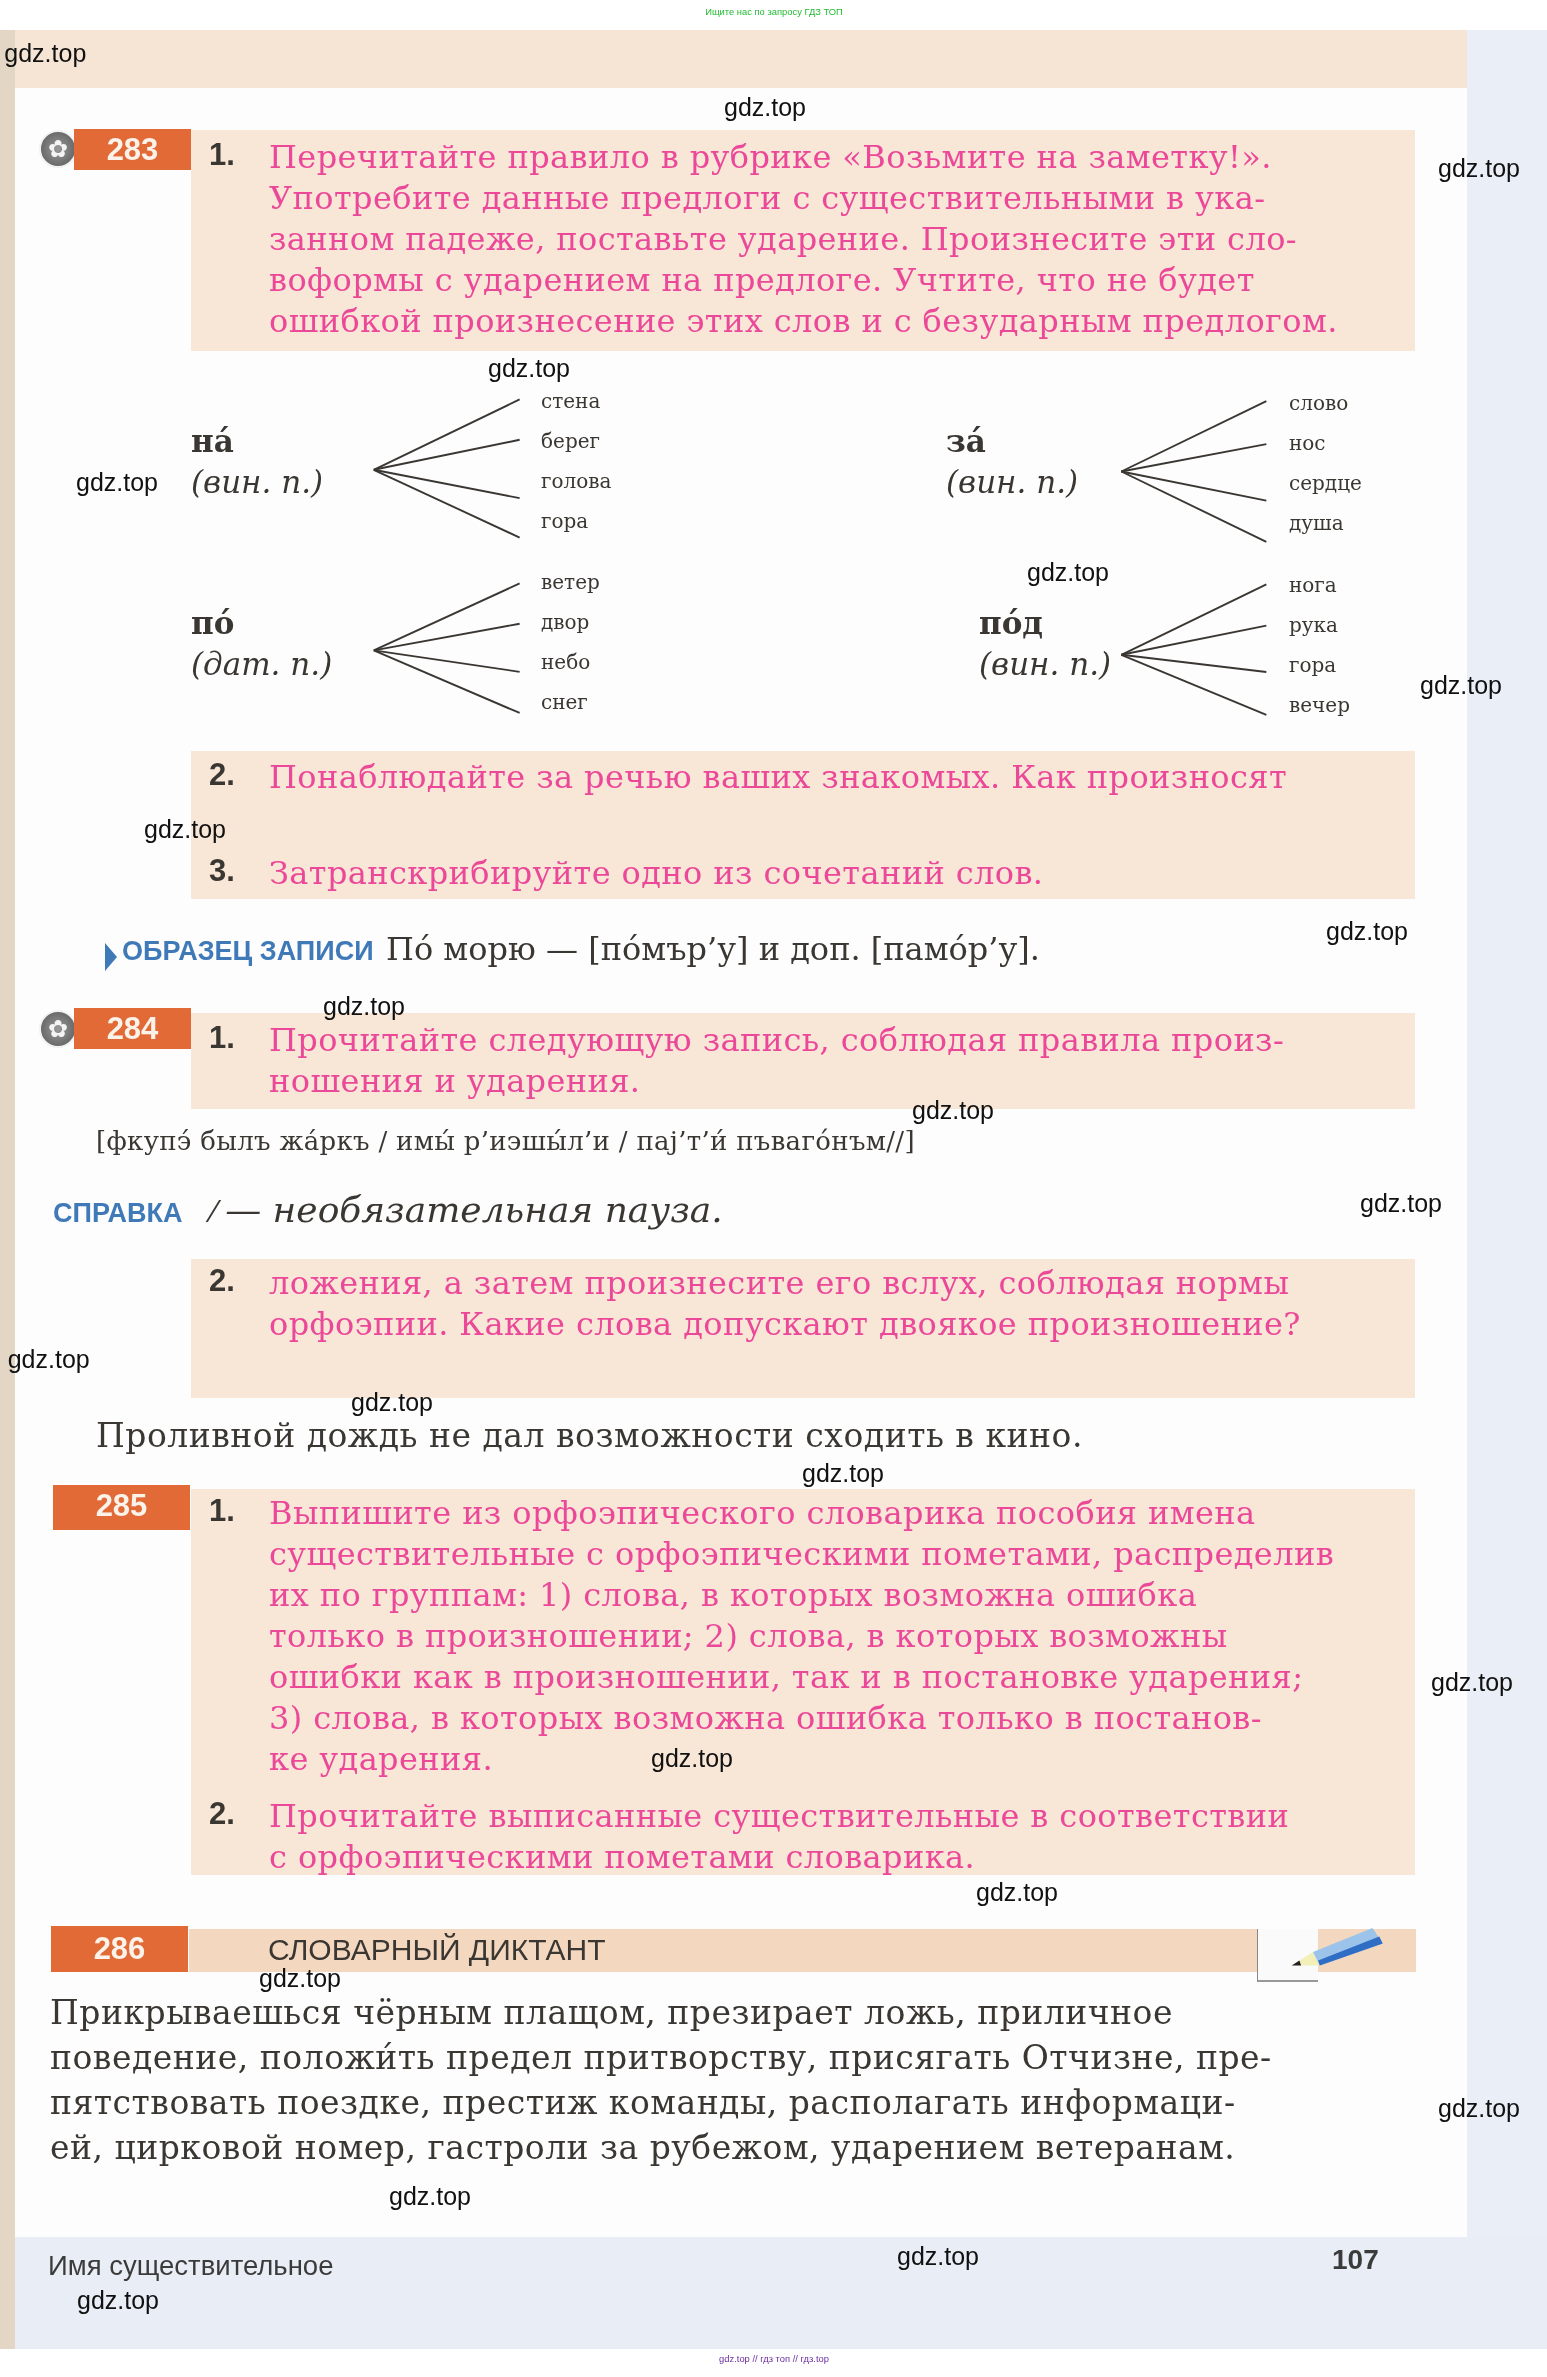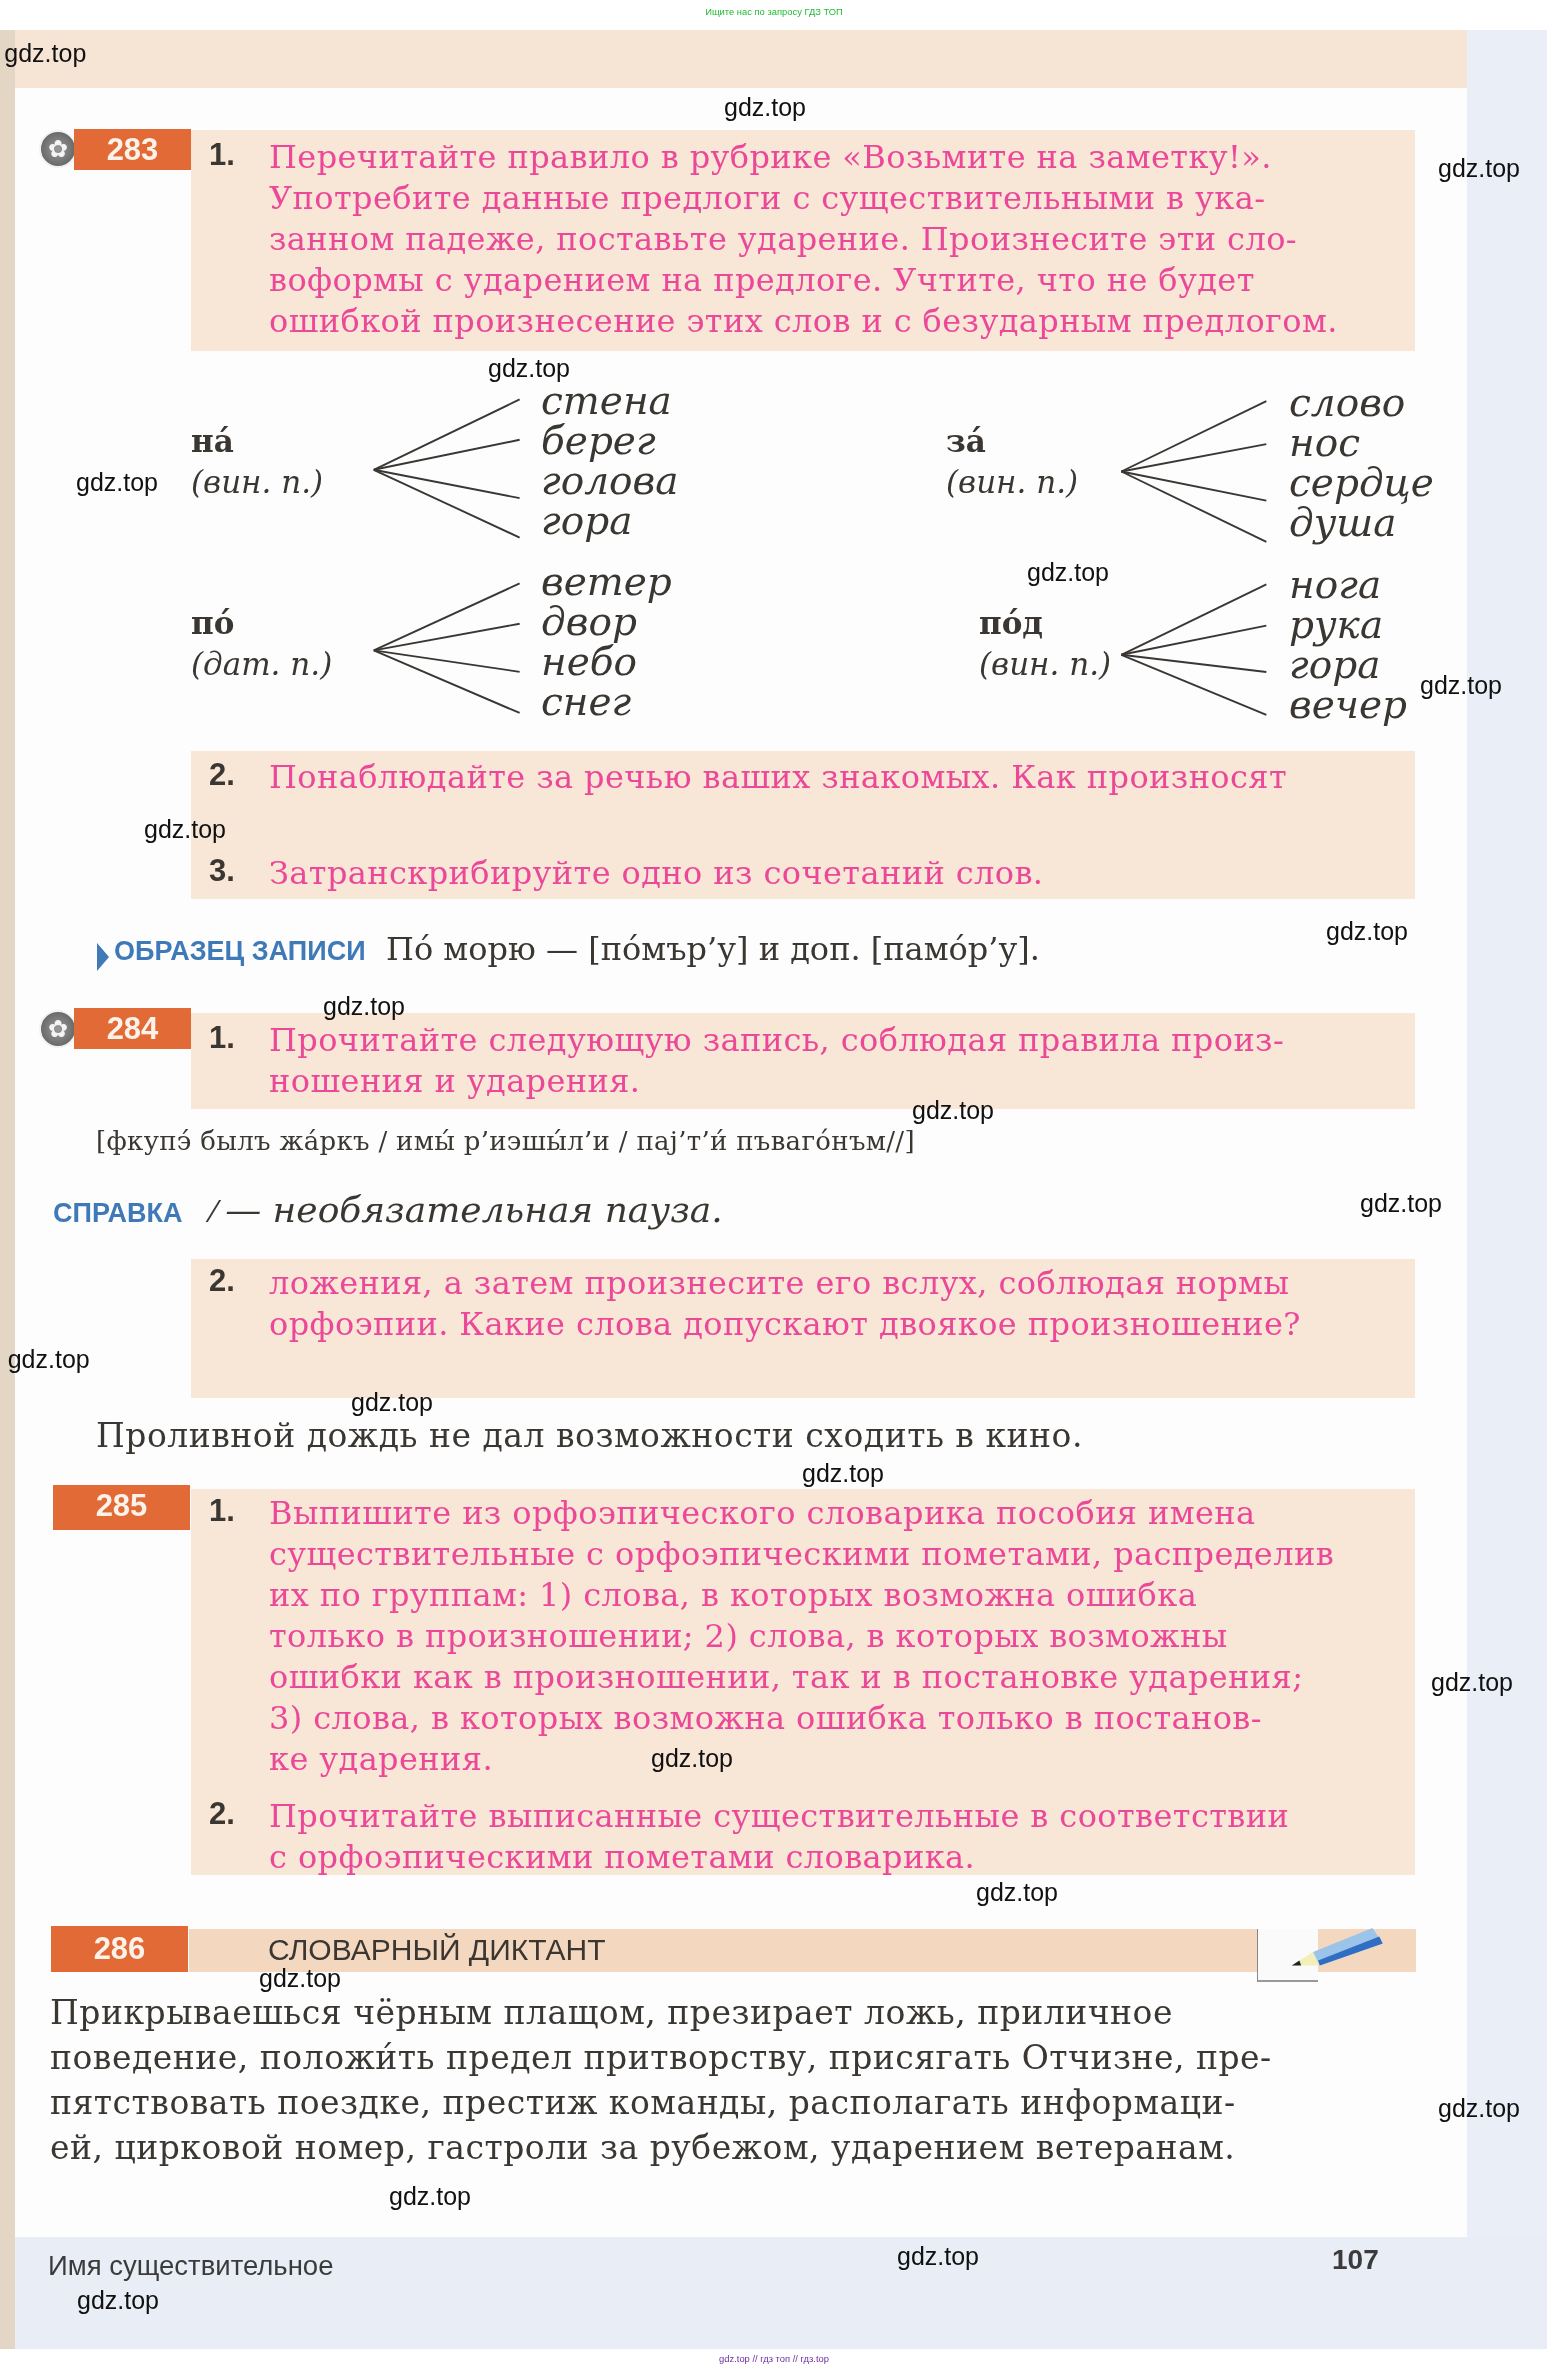--- a/index.html
+++ b/index.html
@@ -18,21 +18,21 @@
   .badge-circle { width:38px; height:38px; border-radius:50%; background:radial-gradient(circle,#9a9a9a 0%,#6a6a6a 70%,#555 100%); border:2.6px solid #f2f2f2; box-sizing:border-box; }
   .flower { position:absolute; left:50%; top:50%; transform:translate(-50%,-50%); color:#f4f4f4; font-size:24px; line-height:24px; }
 
   .task-text { font-size:32px; line-height:41px; letter-spacing:0.4px; color:#ec4899; }
   .num { font-family:"Liberation Sans", sans-serif; font-weight:bold; font-size:31px; color:#3a3632; position:absolute; }
   .justify { text-align:justify; text-align-last:left; }
 
   .prep { font-size:31px; line-height:41px; }
   .prep b { font-weight:bold; }
   .case { font-style:italic; }
-  .word { font-size:39px; line-height:40px;font-style:italic; }
+  .word { font-size:20px; line-height:40px; }
 
   .blue-label { font-family:"Liberation Sans", sans-serif; font-weight:bold; color:#3f79b8; font-size:27px; }
   .wm { font-family:"Liberation Sans", sans-serif; font-size:25px; color:#111; white-space:nowrap; }
   .body-text { font-size:33px; line-height:45px; letter-spacing:0.5px; }
   .footer-title { font-family:"Liberation Sans", sans-serif; font-size:27.5px; color:#3b3b3b; }
   .page-num { font-family:"Liberation Sans", sans-serif; font-weight:bold; font-size:28px; color:#3b3b3b; }
   svg line { stroke:#3a3632; stroke-width:2.2; }
 </style>
 </head>
 <body>
@@ -129,21 +129,21 @@
 <div class="abs peach" style="left:191px;top:751px;width:1224px;height:148px;"></div>
 <span class="num" style="left:209px;top:757px;">2.</span>
 <div class="abs task-text justify" style="left:269px;top:757px;width:1126px;">
   <div>Понаблюдайте за речью ваших знакомых. Как произносят</div>
 </div>
 <span class="num" style="left:209px;top:853px;">3.</span>
 <div class="abs task-text" style="left:269px;top:853px;width:1126px;">
   <div>Затранскрибируйте одно из сочетаний слов.</div>
 </div>
 
-<div class="abs" style="left:57px;top:936px;padding-left:40px;">
+<div class="abs" style="left:65px;top:936px;padding-left:40px;">
   <span style="display:inline-block;width:0;height:0;border-top:14.6px solid transparent;border-bottom:14.6px solid transparent;border-left:12px solid #3f79b8;vertical-align:middle;margin-right:5.1px;"></span><span class="blue-label">ОБРАЗЕЦ ЗАПИСИ</span>
 </div>
 <div class="abs" style="left:386px;top:930px;font-size:32px;">По́ морю — [по́мър’у] и доп. [памо́р’у].</div>
 
 <div class="abs badge-circle" style="left:39px;top:1010px;">
     <span class="flower">✿</span>
   </div>
 <div class="abs badge" style="left:74px;top:1008px;width:117px;">284</div>
 <div class="abs peach" style="left:191px;top:1013px;width:1224px;height:96px;"></div>
 <span class="num" style="left:209px;top:1020px;">1.</span>

